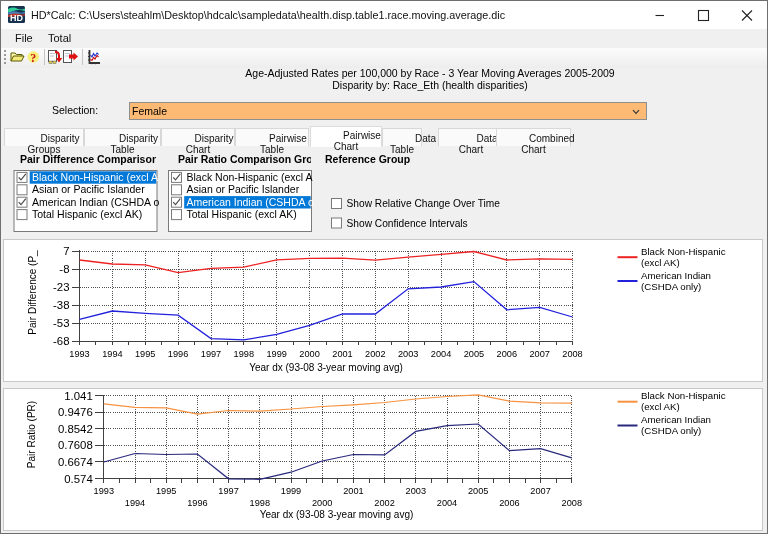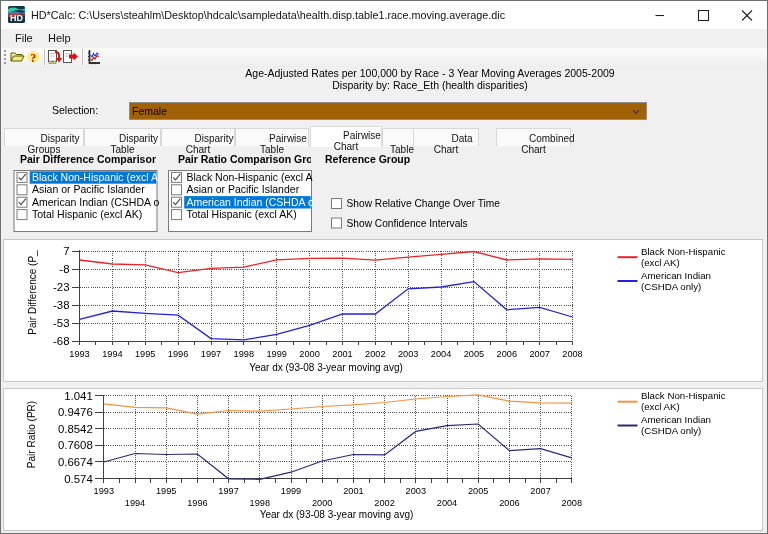--- a/index.html
+++ b/index.html
@@ -7,21 +7,21 @@
   .window { position:relative; width:766px; height:532px; border:1px solid #6e6e6e;
              background:#f0f0f0; }
   .abs { position:absolute; }
   .titlebar { left:0; top:0; width:766px; height:28px; background:#ffffff; }
   .title-text { left:30px; top:8px; font-size:10.8px; color:#111; white-space:nowrap; }
   .menubar { left:0; top:28px; width:766px; height:19px; background:#f0f0f0; }
   .menu-item { position:absolute; top:3px; font-size:11px; color:#111; }
   .toolbar { left:0; top:47px; width:766px; height:20px;
               background:linear-gradient(#fcfcfc,#ededed); }
   .hdr { width:766px; text-align:center; font-size:10.5px; color:#000;padding-left:46px; }
-  .combo { background:#a16207; border:1px solid #8f8f8f; font-size:10.5px;
+  .combo { background:#fdba74; border:1px solid #8f8f8f; font-size:10.5px;
             color:#000; }
   .combo .txt { position:absolute; left:2.5px; top:1.5px; }
   .chev { position:absolute; width:8px; height:8px; }
   .tab { position:absolute; top:127px; height:18px; background:#fafafa;
           border:1px solid #d8d8d8; border-bottom:none; box-sizing:border-box;
           font-size:10px; color:#111; text-align:center; }
   .tab span { position:relative; top:3.5px;padding-left:32px; }
   .tab.active { top:124.5px; height:21px; background:#ffffff; border-color:#dcdcdc; z-index:3; }
   .blabel { position:absolute; font-size:10.5px; font-weight:bold; color:#000;
              white-space:nowrap; overflow:hidden; }
@@ -40,21 +40,21 @@
 </svg>
   <div class="abs title-text">HD*Calc: C:\Users\steahlm\Desktop\hdcalc\sampledata\health.disp.table1.race.moving.average.dic</div>
   <svg class="abs" style="left:640;top:0" width="120" height="28" viewBox="0 0 120 28" stroke="#222" stroke-width="1.1" fill="none">
   <line x1="14.5" y1="14.5" x2="23" y2="14.5"></line>
   <rect x="57.5" y="9.5" width="10" height="10"></rect>
   <line x1="101" y1="9.5" x2="111" y2="19.5"></line>
       <line x1="111" y1="9.5" x2="101" y2="19.5"></line>
 </svg>
   <div class="abs menubar">
     <span class="menu-item" style="left:14px">File</span>
-    <span class="menu-item" style="left:47px">Help</span>
+    <span class="menu-item" style="left:47px">Total</span>
   </div>
   <div class="abs toolbar"></div>
 
 <svg class="abs" style="left:0;top:44" width="110" height="24" viewBox="0 0 110 24">
   <g fill="#9a9a9a">
     <rect x="3" y="5" width="2" height="2"></rect>
         <rect x="3" y="9" width="2" height="2"></rect>
         <rect x="3" y="13" width="2" height="2"></rect>
         <rect x="3" y="17" width="2" height="2"></rect>
   </g>
@@ -106,21 +106,21 @@
         <path d="M1 2.2 L4 5.4 L7 2.2" fill="none" stroke="#333" stroke-width="1.1"></path>
       </svg>
   </div>
 
   <div class="tab" style="left:3px;width:80px"><span>Disparity Groups</span></div>
   <div class="tab" style="left:83px;width:77px"><span>Disparity Table</span></div>
   <div class="tab" style="left:160px;width:74px"><span>Disparity Chart</span></div>
   <div class="tab" style="left:234px;width:74px"><span>Pairwise Table</span></div>
   <div class="tab active" style="left:309px;width:72px"><span>Pairwise Chart</span></div>
   <div class="tab" style="left:381px;width:40px"><span>Data Table</span></div>
-  <div class="tab" style="left:412px;width:66px"><span>Data Chart</span></div>
+  <div class="tab" style="left:437px;width:66px"><span>Data Chart</span></div>
   <div class="tab" style="left:495px;width:75px"><span>Combined Chart</span></div>
 
   <div class="blabel" style="left:19px;top:152px;width:136px">Pair Difference Comparison Group</div>
   <div class="blabel" style="left:177px;top:152px;width:133px">Pair Ratio Comparison Group</div>
   <div class="blabel" style="left:324px;top:151.5px;width:200px">Reference Group</div>
   <svg class="abs" style="left:0;top:0" width="768" height="534" viewBox="0 0 768 534" font-family="Liberation Sans, sans-serif">
 <rect x="13.0" y="169.5" width="143" height="61" fill="#ffffff" stroke="#7a7a7a"></rect>
 <rect x="28.7" y="170.3" width="126.5" height="12.4" fill="#0078d7"></rect>
 <rect x="16.0" y="171.4" width="10" height="10" fill="#ffffff" stroke="#7a7a7a"></rect>
       <path d="M17.7 176.3 l2.3 2.6 l4.8 -6.0" stroke="#4a4a4a" stroke-width="1.15" fill="none"></path>

